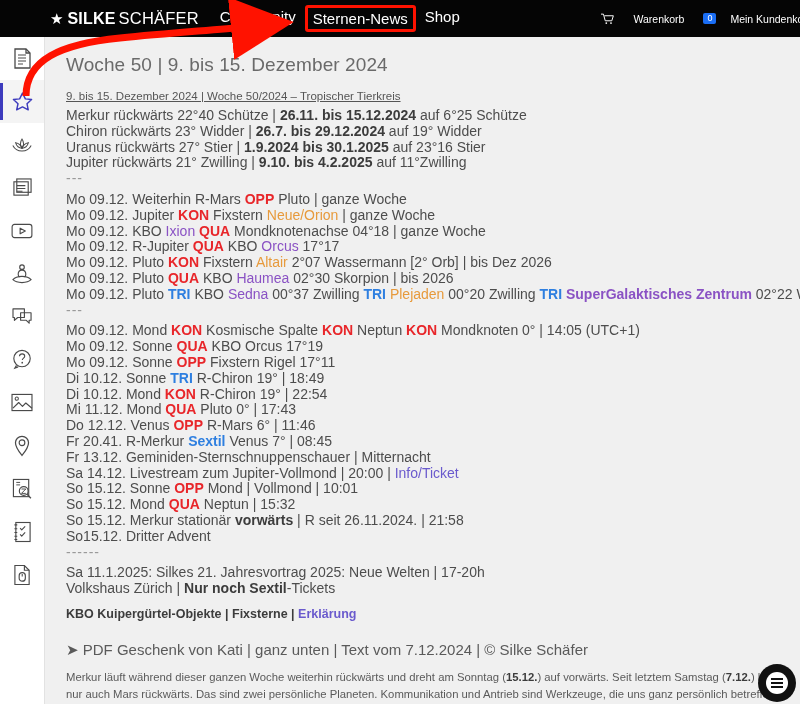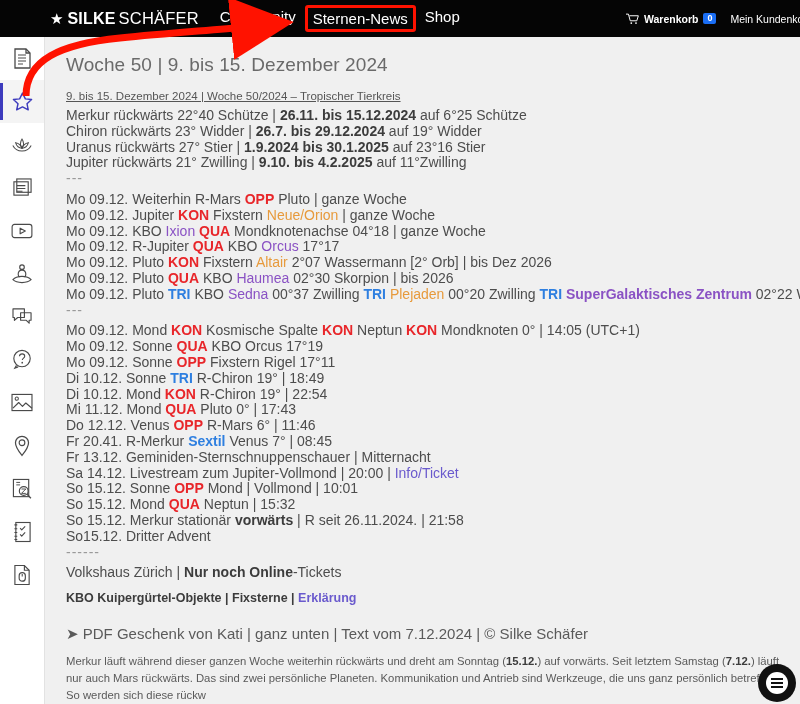--- a/index.html
+++ b/index.html
@@ -35,21 +35,21 @@
   .nav-link.highlight {
     border: 3px solid #ff1200; border-radius: 3px;
     padding: 2px 5px; margin: 0 3px;
   }
 
   .topright {
     position: absolute; right: 0; top: 0; height: 37px;
     display: flex; align-items: center; color: #ffffff;
     font-size: 10.5px; white-space: nowrap;
   }
-  .cart { display: flex; align-items: center; gap: 5px; font-weight: bold; }
+  .cart { display: flex; align-items: center; gap: 19px; }
   .cart-icon { width: 13px; height: 12px; display: inline-block; }
   .cart-badge {
     background: #1a6ef5; color: #fff; font-size: 9px;
     border-radius: 2px; padding: 1px 3px; line-height: 1;
     min-width: 7px; text-align: center;
   }
   .account { margin-left: 14px; margin-right: -18px; }
 
   
   .sidebar {
@@ -349,21 +349,22 @@
         <div class="ln"><span>So 15.12. Sonne </span><span class="red">OPP</span><span> Mond | Vollmond | 10:01</span></div>
         <div class="ln"><span>So 15.12. Mond </span><span class="red">QUA</span><span> Neptun | 15:32</span></div>
         <div class="ln"><span>So 15.12. Merkur stationär </span><span class="b">vorwärts</span><span> | R seit 26.11.2024. | 21:58</span></div>
         <div class="ln"><span class="ital">So15.12. Dritter Advent</span></div>
       </div>
 
       <div class="ln sep">------</div>
       <div class="gap-sm"></div>
 
       <div>
-        <div class="ln"><span>Volkshaus Zürich | </span><span class="b">Nur noch Online</span><span>-Tickets</span></div>
+        <div class="ln"><span>Sa 11.1.2025: Silkes 21. Jahresvortrag 2025: Neue Welten | 17-20h</span></div>
+        <div class="ln"><span>Volkshaus Zürich | </span><span class="b">Nur noch Sextil</span><span>-Tickets</span></div>
       </div>
 
       <div class="sub-head"><span>KBO Kuipergürtel-Objekte | Fixsterne | </span><span class="link">Erklärung</span></div>
 
       <div class="pdf-head">➤ PDF Geschenk von Kati | ganz unten | Text vom 7.12.2024 | © Silke Schäfer</div>
 
       <div class="para"><span>Merkur läuft während dieser ganzen Woche weiterhin rückwärts und dreht am Sonntag (</span><span class="b">15.12.</span><span>) auf vorwärts. Seit letztem Samstag (</span><span class="b">7.12.</span><span>) läuft nur auch Mars rückwärts. Das sind zwei persönliche Planeten. Kommunikation und Antrieb sind Werkzeuge, die uns ganz persönlich betreffen. So werden sich diese rückw</span></div>
     </div>
   </div>
 

